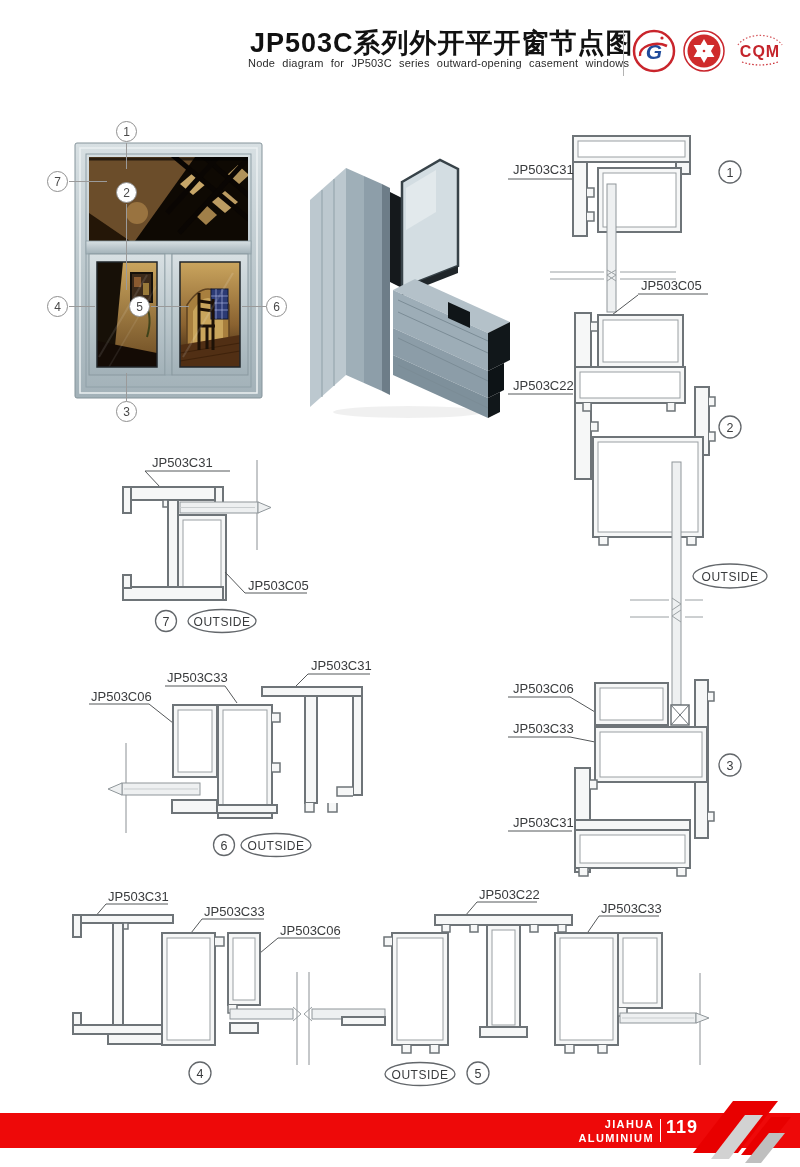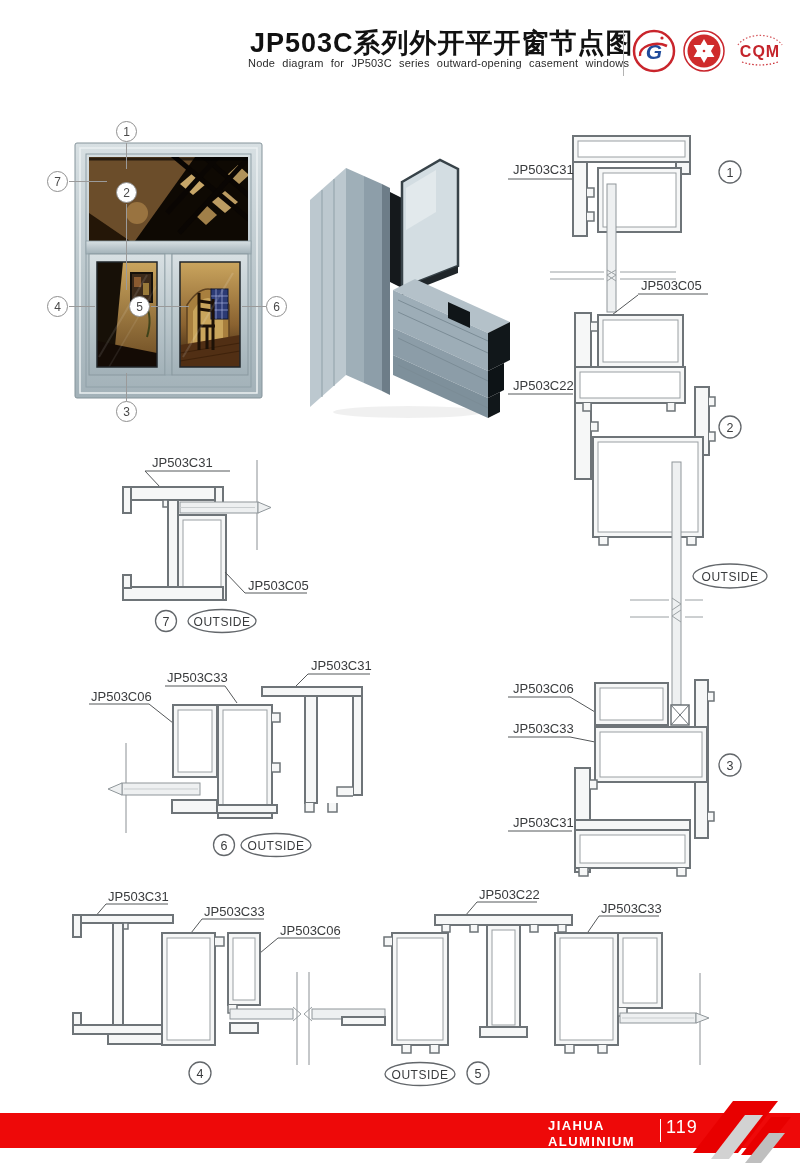--- a/index.html
+++ b/index.html
@@ -12,24 +12,24 @@
             font-size:11px;color:#2b2b2b;word-spacing:4px;letter-spacing:.2px;white-space:nowrap;}
   .hdr-divider{position:absolute;left:623px;top:30px;width:1px;height:46px;background:#b3b3b3;}
   .logo-row{position:absolute;left:632px;top:29px;display:flex;gap:6px;align-items:center;}
   
   .callout{position:absolute;width:21px;height:21px;border:1px solid #8f8f8f;border-radius:50%;
            background:#fff;font-size:12px;color:#4a4a4a;display:flex;align-items:center;
            justify-content:center;box-sizing:border-box;}
   .lead-line{position:absolute;background:#9a9a9a;}
   
   .foot-band{position:absolute;left:0;top:1113px;width:800px;height:35px;background:#ee0909;}
-  .foot-brand{position:absolute;left:548px;top:1118px;width:106px;color:#fff;
-              font-size:13px;font-weight:bold;letter-spacing:1.4px;line-height:1.25;}
+  .foot-brand{position:absolute;left:548px;top:1118px;width:106px;text-align:right;color:#fff;
+              font-size:11px;font-weight:bold;letter-spacing:1.4px;line-height:1.25;}
   .foot-sep{position:absolute;left:660px;top:1119px;width:1px;height:23px;background:#ffffff;}
-  .foot-page{position:absolute;left:666px;top:1117px;color:#fff;font-size:18px;font-weight:normal;letter-spacing:1px;}
+  .foot-page{position:absolute;left:666px;top:1117px;color:#fff;font-size:18px;font-weight:bold;letter-spacing:1px;}
   
   .p-outer{fill:#f6f7f7;stroke:#6e7478;stroke-width:2;}
   .p-inner{fill:#ffffff;stroke:#9aa0a3;stroke-width:1;}
   .p-hook{fill:#f6f7f7;stroke:#6e7478;stroke-width:1.5;}
   .glass{fill:#eef0f1;stroke:#8f969a;stroke-width:1;}
   .thin{stroke:#9aa0a3;stroke-width:1;fill:none;}
   .lead{stroke:#55585a;stroke-width:1;fill:none;}
   .t-label{font-size:13px;fill:#393b3d;}
   .bub{fill:#fff;stroke:#63676b;stroke-width:1.3;}
   .bubt{font-size:12.5px;fill:#393b3d;text-anchor:middle;}

